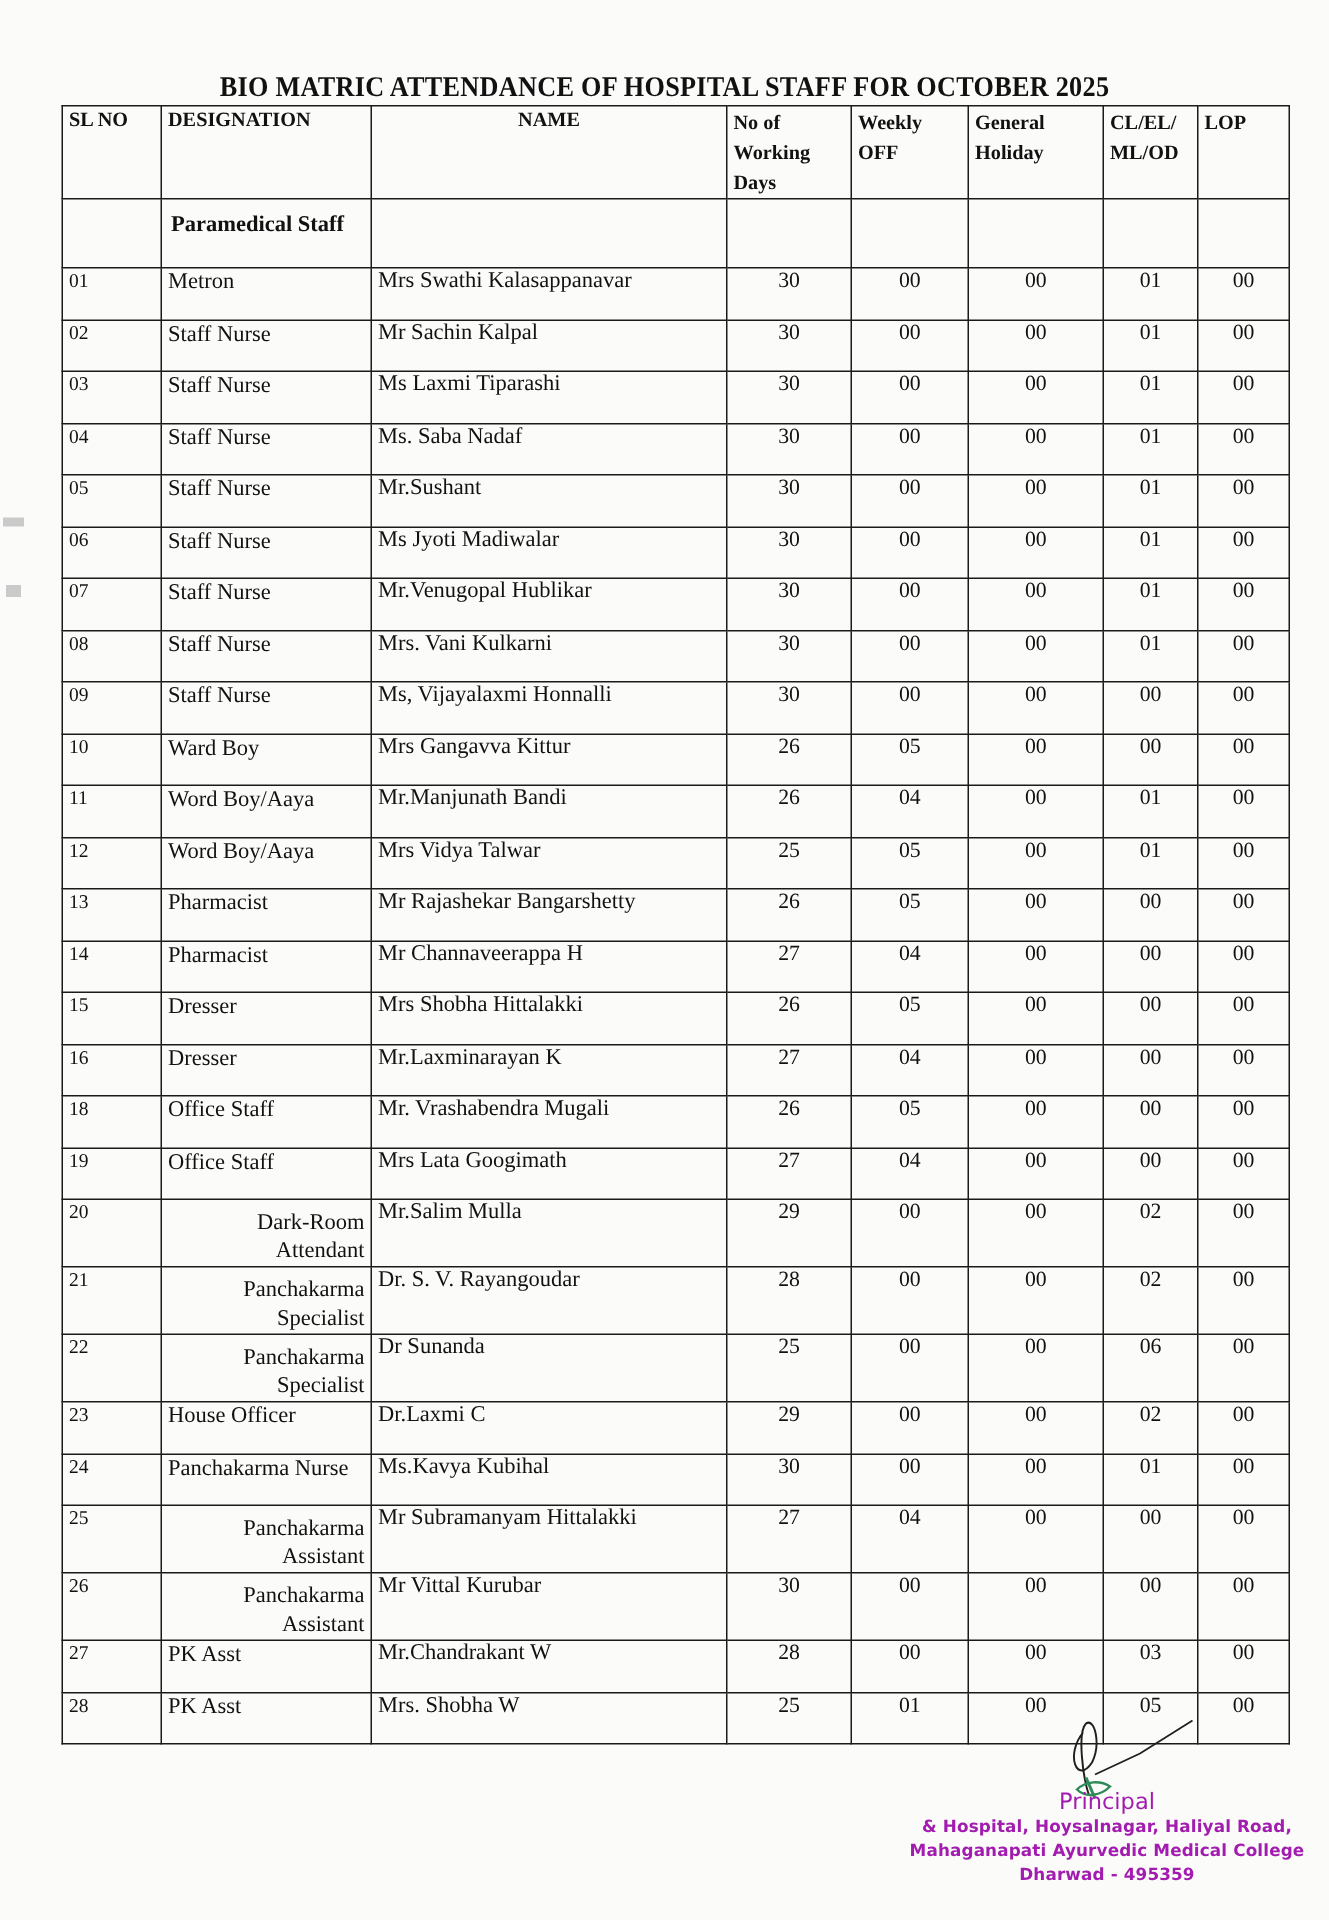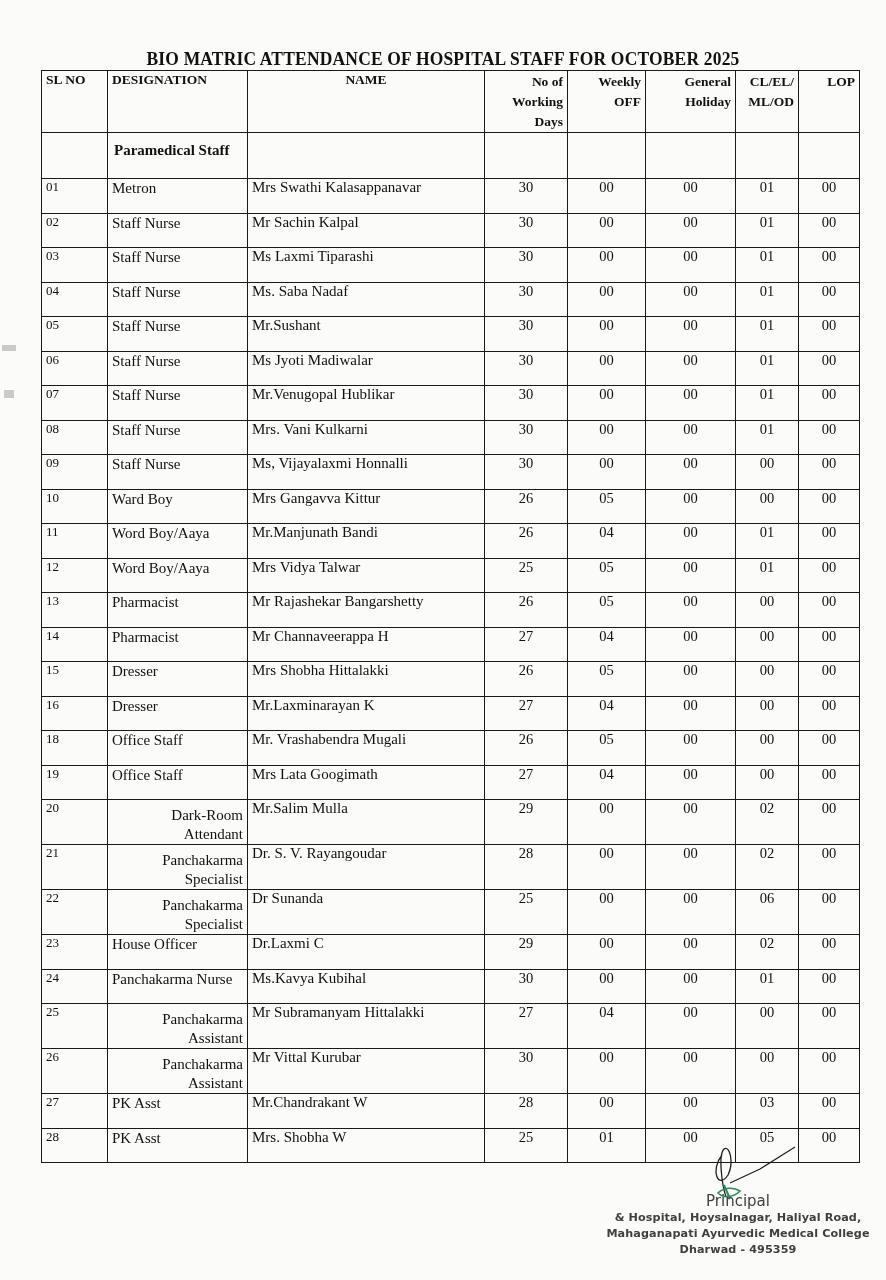--- a/index.html
+++ b/index.html
@@ -16,37 +16,37 @@
       position: absolute; left: 41px; top: 70px; width: 818px;
       border-collapse: collapse; table-layout: fixed; font-size: 15px;
     }
     table.att td, table.att th {
       border: 1.6px solid #1a1a1a; padding: 0 4px; vertical-align: top; background: transparent;
     }
     table.att th { font-weight: bold; font-size: 13.5px; padding-top: 1px; }
     th.c-sl { text-align: left; padding-left: 6px; }
     th.c-des { text-align: left; padding-left: 24px; }
     th.c-name { text-align: center; }
-    th.num { text-align: right; font-weight: bold; line-height: 20px; }
+    th.num { text-align: left; font-weight: bold; line-height: 20px; }
     tr.hdr { height: 60px; }
     tr.section { height: 46px; }
     tr.section td.des { font-weight: bold; font-size: 15px; padding-top: 8px; padding-left: 6px; }
     tr.row { height: 34.5px; }
     tr.row.tall { height: 42px; }
     td.sl { font-size: 13px; text-align: left; padding-left: 14px; padding-top: 1px; }
     td.des { padding-left: 4px; padding-top: 10px; font-size: 15px; line-height: 19px; }
     td.des.two { padding-top: 6px; text-align: right; }
     td.name { padding-top: 15px; font-size: 15px; }
     td.num { text-align: center; padding-top: 6px; font-size: 14.5px; }
     .signature {
       position: absolute; left: 700px; top: 1135px; width: 120px; height: 70px;
     }
     .footer {
       position: absolute; left: 590px; top: 1192px; width: 296px; text-align: center;
-      font-family: "DejaVu Sans", "Liberation Sans", sans-serif; color: #404040;
+      font-family: "DejaVu Sans", "Liberation Sans", sans-serif; color: #a21caf;
     }
     .footer .role { font-size: 15px; line-height: 18px; }
     .footer .addr { font-size: 11.2px; line-height: 16px; font-weight: bold; letter-spacing: 0.1px; }
     .scan-mark { position: absolute; background: #9a9a9a; opacity: 0.5; }
   </style>
 </head>
 <body>
 
 <div class="page-title">BIO MATRIC  ATTENDANCE OF HOSPITAL STAFF FOR OCTOBER 2025</div>
 

